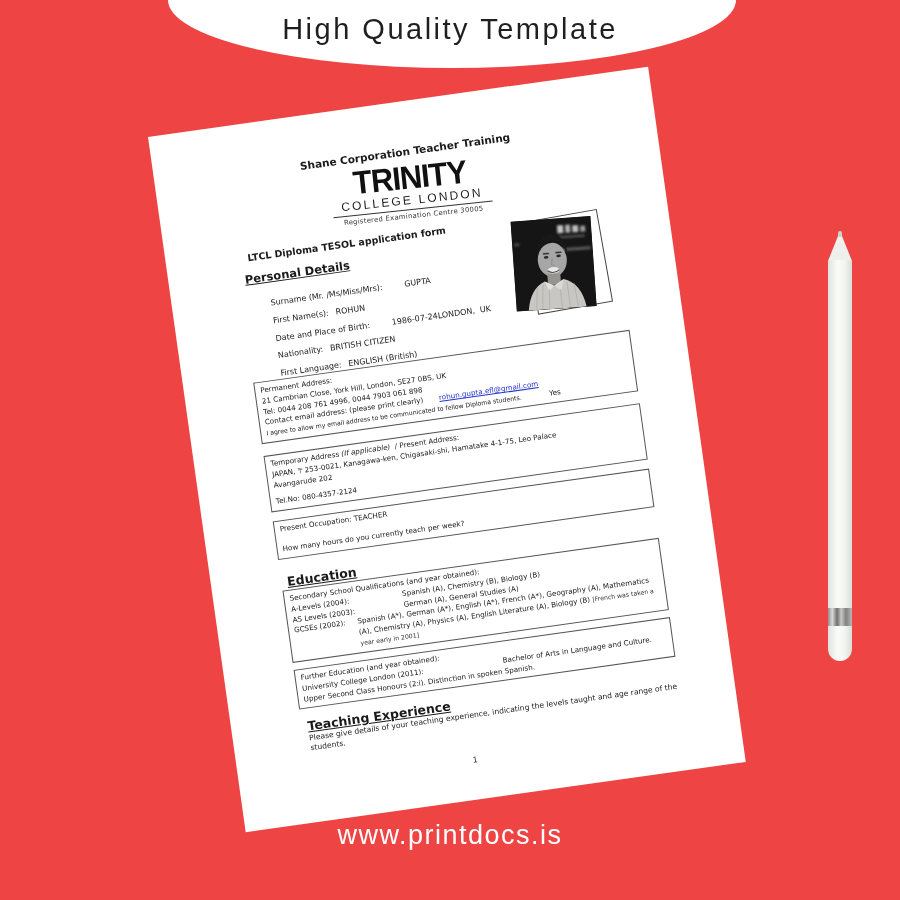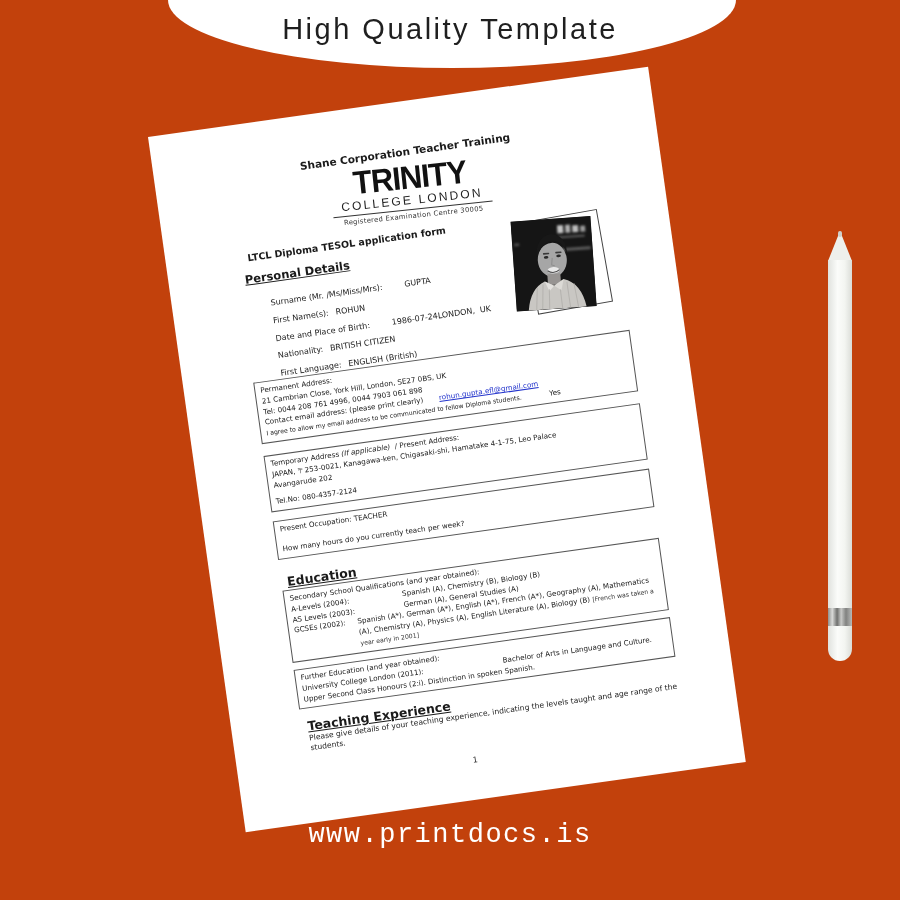--- a/index.html
+++ b/index.html
@@ -1,26 +1,26 @@
 <!DOCTYPE html>
 <html><head>
 <meta charset="utf-8">
 <style>
   html,body{margin:0;padding:0;}
   body{width:900px;height:900px;overflow:hidden;font-family:"DejaVu Sans",sans-serif;}
-  .stage{position:absolute;inset:0;width:900px;height:900px;background:#c2410c;overflow:hidden;}
+  .stage{position:absolute;inset:0;width:900px;height:900px;background:#ef4444;overflow:hidden;}
 
   
   .banner-shape{position:absolute;left:168px;top:-68px;width:568px;height:136px;background:#ffffff;border-radius:50%;}
   .banner-title{position:absolute;left:0;top:13px;width:900px;text-align:center;
     font-family:"Liberation Sans",sans-serif;font-size:29px;letter-spacing:2.5px;color:#1f1f1f;}
 
   
   .site{position:absolute;left:0;top:820px;width:900px;text-align:center;
-    font-family:Liberation Mono, monospace;font-size:27px;letter-spacing:1.5px;color:#ffffff;}
+    font-family:Liberation Sans, sans-serif;font-size:27px;letter-spacing:1.5px;color:#ffffff;}
 
   
   .paper{position:absolute;left:148px;top:137px;width:505px;height:702px;background:#ffffff;
     transform:rotate(-8deg);transform-origin:0 0;color:#1a1a1a;}
   .doc-org{position:absolute;top:44px;left:0;width:100%;text-align:center;font-size:10.5px;font-weight:bold;}
   .logo{position:absolute;top:62px;left:50%;transform:translateX(-50%) rotate(2deg);text-align:center;width:190px;}
   .logo-name{font-family:"Liberation Sans",sans-serif;font-weight:bold;font-size:31px;line-height:30px;letter-spacing:-1px;transform:scaleY(1.05);color:#111;}
   .logo-college{font-family:"Liberation Sans",sans-serif;font-size:12px;letter-spacing:2.2px;color:#222;margin-top:0px;}
   .logo-rule{width:160px;height:0;border-top:1.4px solid #333;margin:2px auto 2px auto;}
   .logo-reg{font-size:6.8px;color:#333;letter-spacing:.3px;}

